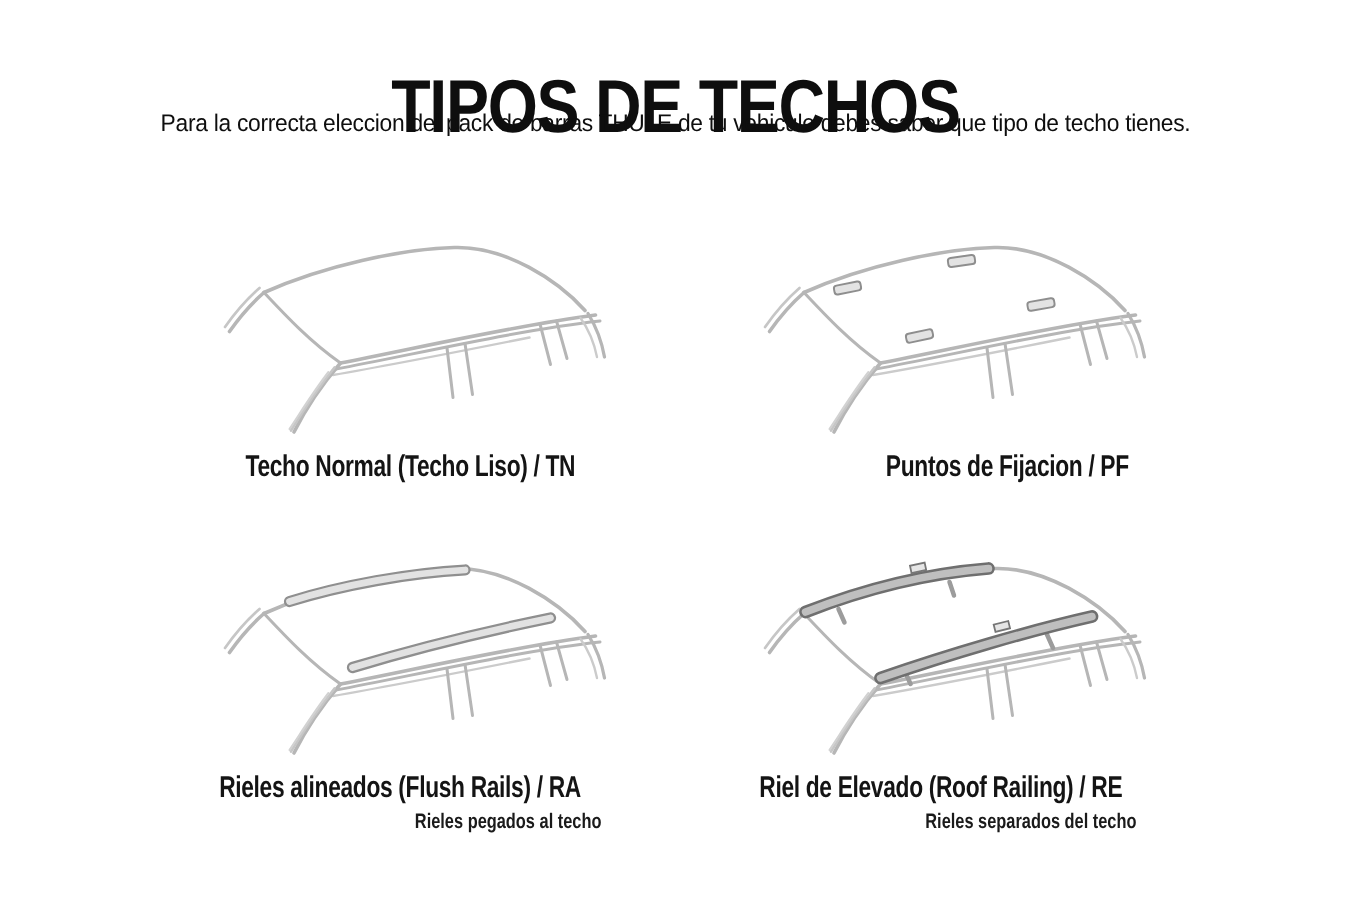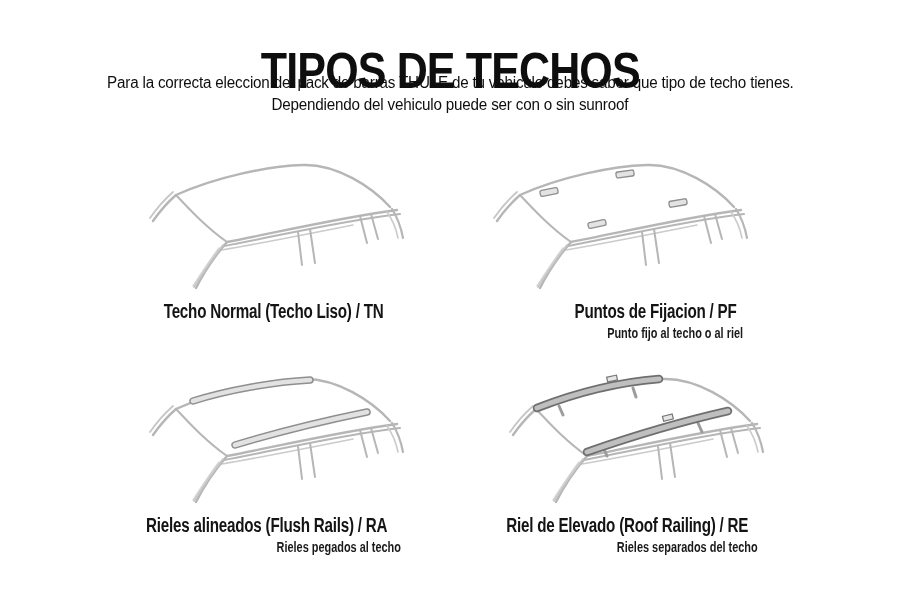--- a/index.html
+++ b/index.html
@@ -13,21 +13,21 @@
   }
   .title .squeeze{display:inline-block;transform:scaleX(.86);transform-origin:center;}
   .intro{
     position:absolute;top:72px;left:0;width:100%;text-align:center;
     font-size:16px;font-weight:normal;line-height:22px;
   }
   .intro .line{white-space:nowrap;}
   .intro .squeeze{display:inline-block;transform:scaleX(.95);transform-origin:center;letter-spacing:-0.2px;}
   .roof-card{position:absolute;width:310px;margin:0;text-align:right;}
   .roof-card.r1c1{left:108px;top:148px;}
-  .roof-card.r1c2{left:452px;top:148px;}
+  .roof-card.r1c2{left:468px;top:148px;}
   .roof-card.r2c1{left:108px;top:362px;}
   .roof-card.r2c2{left:468px;top:362px;}
   svg.roof{display:block;margin:0 auto;}
   figcaption{margin-top:2px;}
   .caption{
     display:inline-block;font-size:20px;font-weight:bold;white-space:nowrap;
     transform:scaleX(.76);transform-origin:center;letter-spacing:-0.3px;color:#141414;
   }
   .subcaption{font-size:14px;font-weight:bold;line-height:18px;margin-top:1px;}
   .subcaption span{display:inline-block;transform:scaleX(.78);transform-origin:center;white-space:nowrap;color:#1a1a1a;}
@@ -86,41 +86,39 @@
       </g>
     </defs>
   </svg>
 
   <h1 class="title">
     <span class="squeeze">TIPOS DE TECHOS</span>
   </h1>
 
   <div class="intro">
     <div class="line"><span class="squeeze">Para la correcta eleccion del pack de barras THULE de tu vehiculo debes saber que tipo de techo tienes.</span></div>
-    <div class="line"><span class="squeeze">Dependiendo del vehiculo puede ser con o sin sunroof</span></div>
   </div>
 
   <figure class="roof-card r1c1">
     <svg class="roof" width="300" height="150" viewBox="0 0 300 150">
       <use href="#roof-base"></use>
     </svg>
     <figcaption>
       <span class="caption">Techo Normal (Techo Liso) / TN</span>
       <div class="subcaption"></div>
     </figcaption>
   </figure>
 
   <figure class="roof-card r1c2">
     <svg class="roof" width="300" height="150" viewBox="0 0 300 150">
       <use href="#roof-base"></use>
       <use href="#fix-pads"></use>
     </svg>
     <figcaption>
       <span class="caption">Puntos de Fijacion / PF</span>
-      <div class="subcaption"><span>Punto fijo al techo o al riel</span></div>
     </figcaption>
   </figure>
 
   <figure class="roof-card r2c1">
     <svg class="roof" width="300" height="150" viewBox="0 0 300 150">
       <use href="#roof-base"></use>
       <use href="#flush-rails"></use>
     </svg>
     <figcaption>
       <span class="caption">Rieles alineados (Flush Rails) / RA</span>

